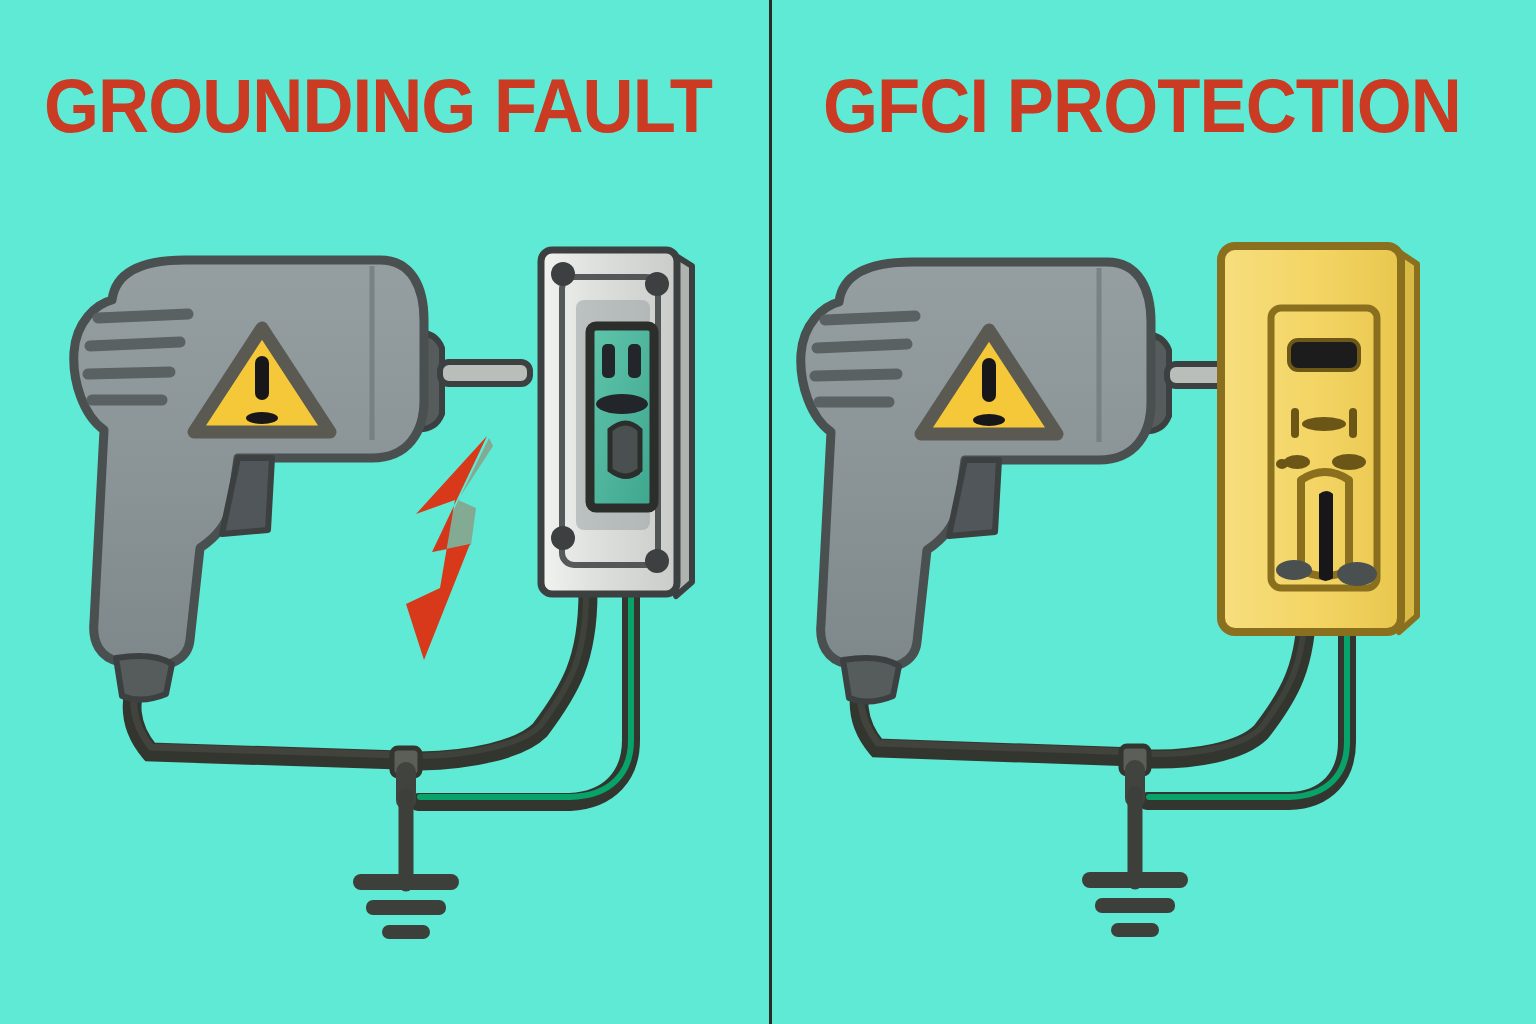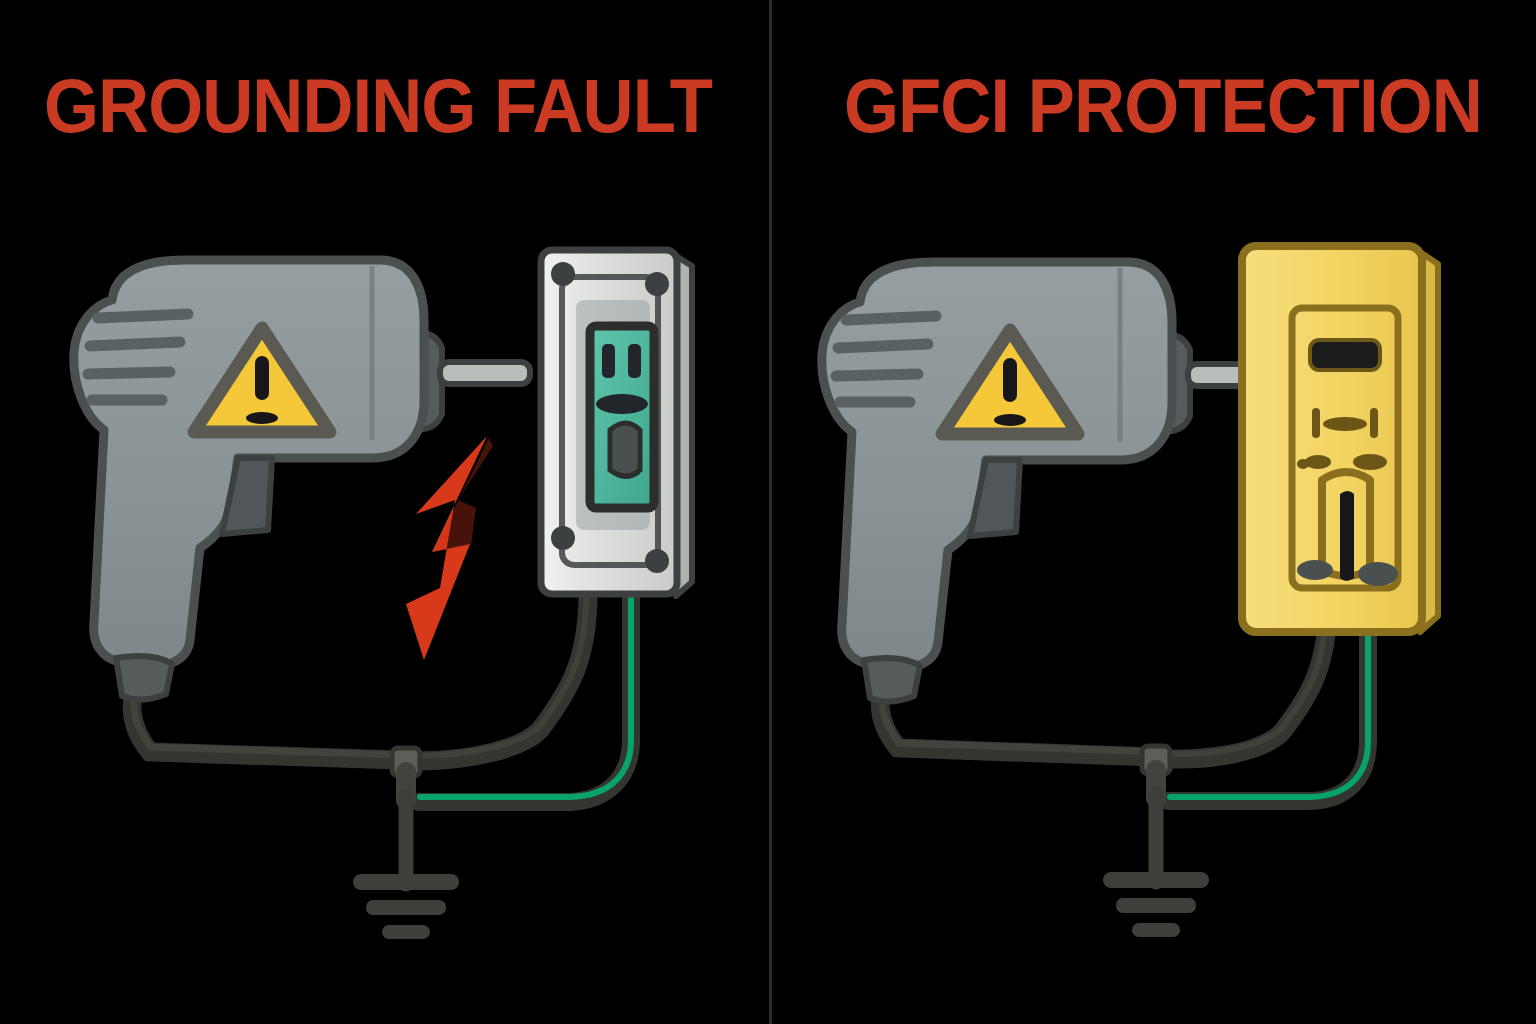--- a/index.html
+++ b/index.html
@@ -1,25 +1,25 @@
 <!DOCTYPE html>
 <html><head>
 <meta charset="utf-8">
 <style>
   html,body{margin:0;padding:0;}
   body{
     width:1536px;height:1024px;overflow:hidden;
     background:#FDF8E8;
     font-family:"Liberation Sans", sans-serif;
   }
-  #stage{position:relative;width:1536px;height:1024px;background:#000000;}
+  #stage{position:relative;width:1536px;height:1024px;background:#5eead4;}
 
   .panel{position:absolute;top:0;height:1024px;}
   #panel-left{left:0;width:770px;}
-  #panel-right{left:770px;width:766px;}
+  #panel-right{left:749px;width:766px;}
 
   #divider{
     position:absolute;left:769px;top:0;width:3px;height:1024px;
     background:#2b2b26;
   }
 
   .panel-title{
     position:absolute;top:62px;
     font-weight:bold;
     font-size:76px;

